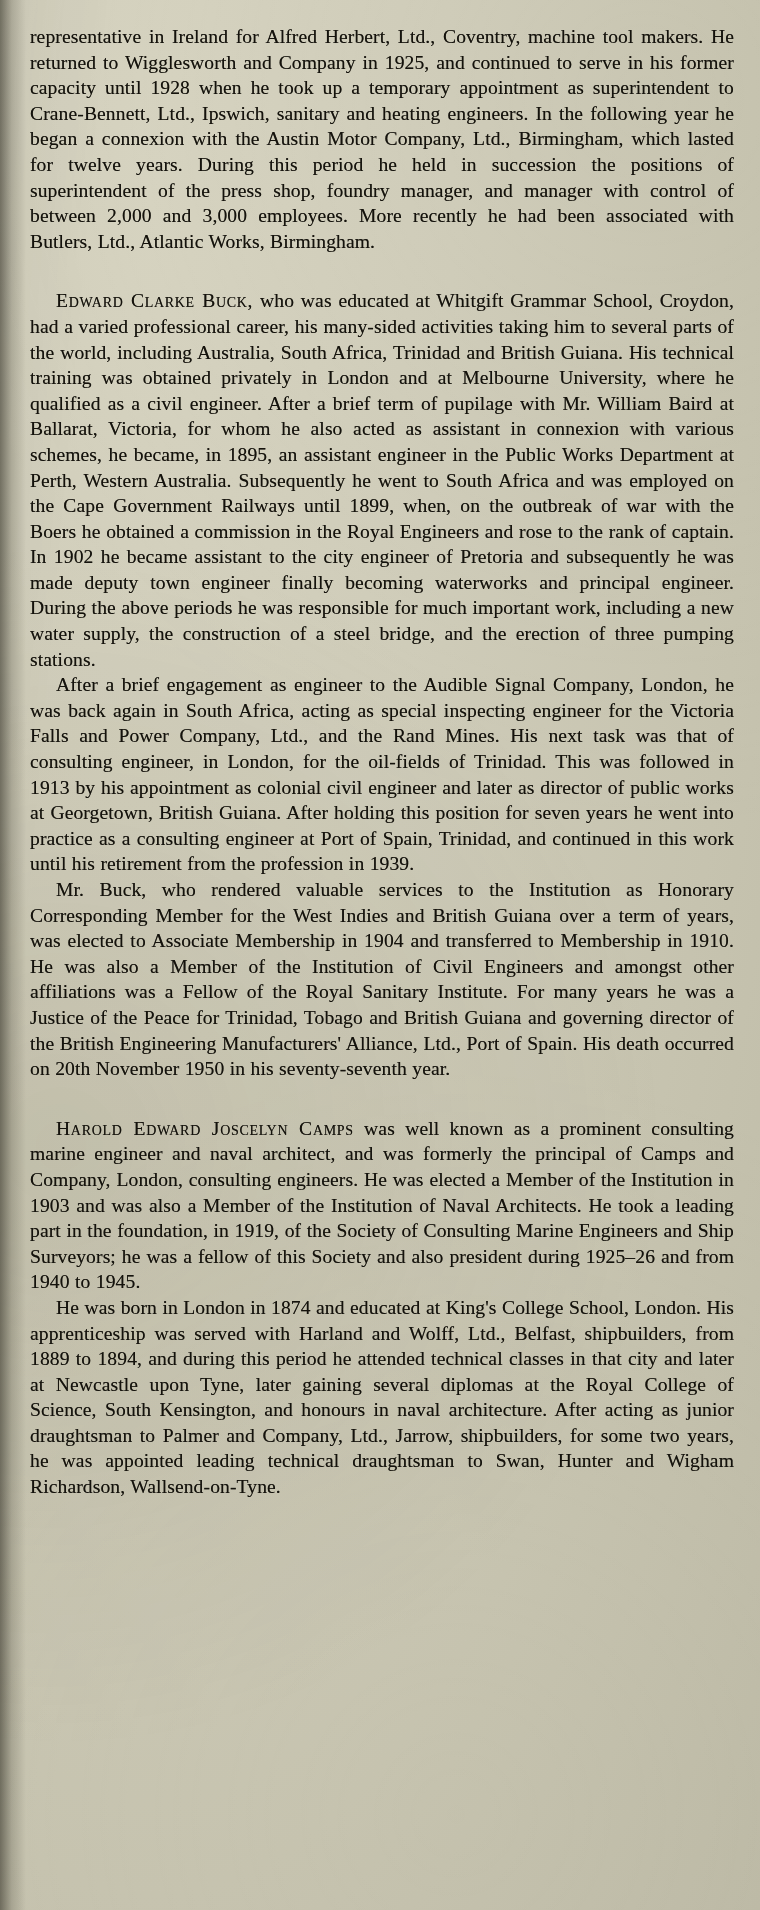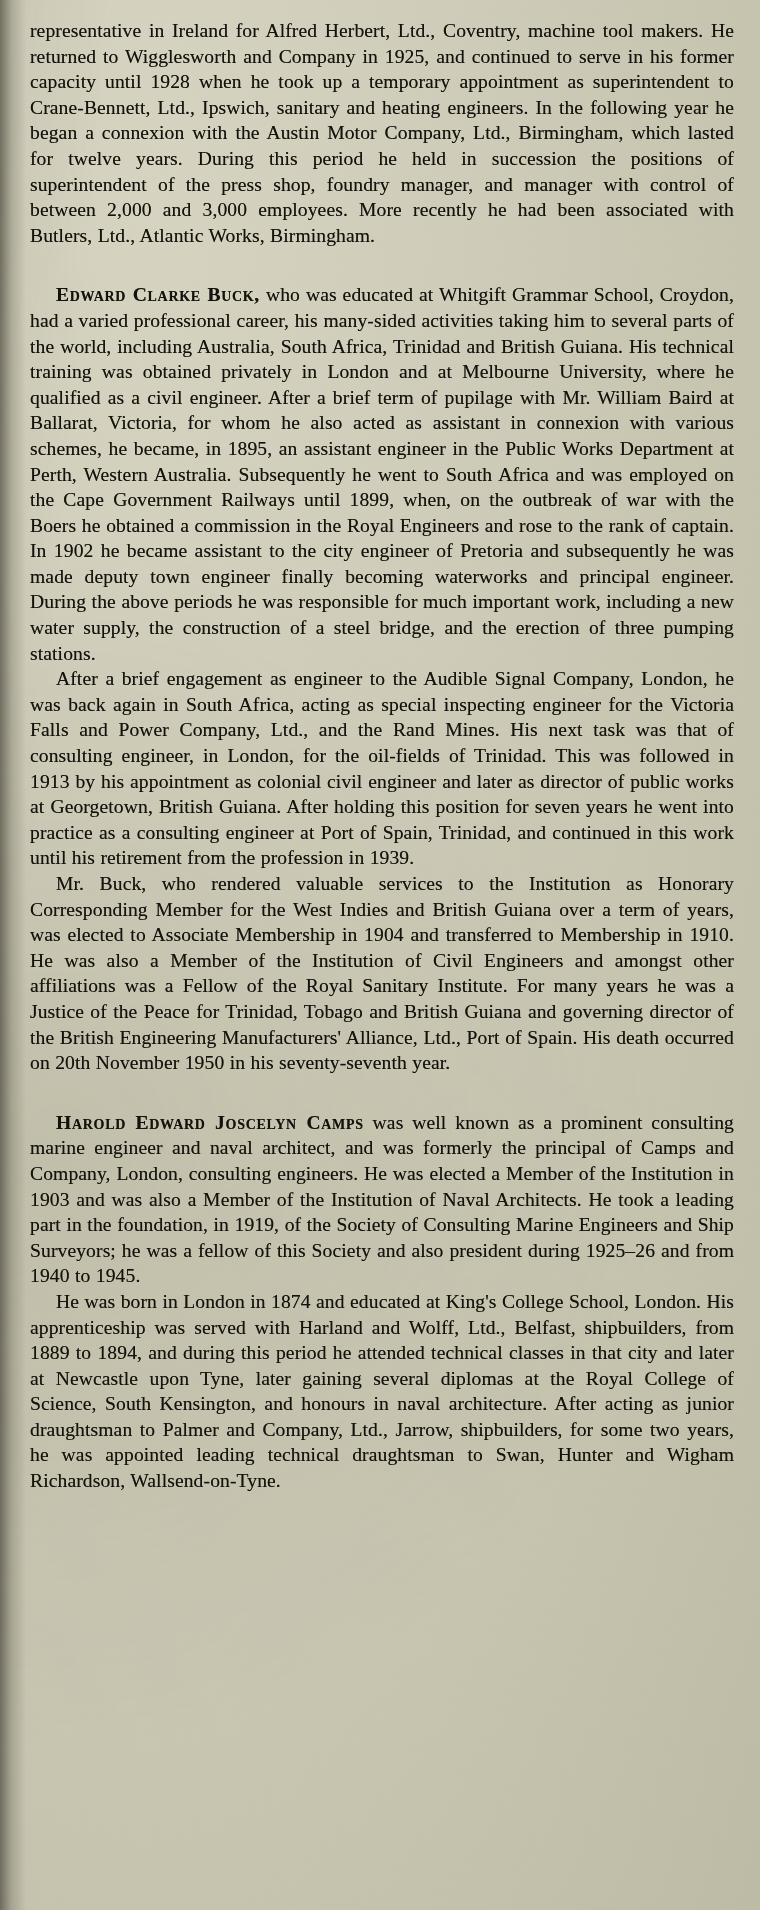--- a/index.html
+++ b/index.html
@@ -13,21 +13,21 @@
     overflow: hidden;
     font-family: "Liberation Serif", serif;
   }
   .page {
     position: relative;
     width: 760px;
     height: 1910px;
     background:
       radial-gradient(ellipse at 20% 10%, #d6d3c0 0%, #cfccb9 35%, #c6c3af 70%, #bdbaa6 100%);
     box-sizing: border-box;
-    padding: 18px 26px 10px 30px;
+    padding: 24px 26px 10px 30px;
   }
   
   .page::before {
     content: "";
     position: absolute;
     inset: 0;
     pointer-events: none;
     background:
       radial-gradient(circle at 85% 5%, rgba(255,255,255,0.22), rgba(255,255,255,0) 38%),
       radial-gradient(circle at 8% 60%, rgba(120,115,90,0.14), rgba(0,0,0,0) 45%),
@@ -57,21 +57,21 @@
     font-size: 19.6px;
     line-height: 25.6px;
     letter-spacing: .1px;
     word-spacing: .4px;
     text-shadow: 0 0 .6px rgba(20,18,12,.55);
   }
   p.indent { text-indent: 26px; }
   .gap-large { height: 34px; }
   .smallcaps {
     font-variant: small-caps;
-    font-weight: 700;
+    font-weight: 400;
     letter-spacing: .7px;
   }
   .blk { display: block; }
 </style>
 </head>
 <body>
 
 <div class="page">
   <div class="col">
 

